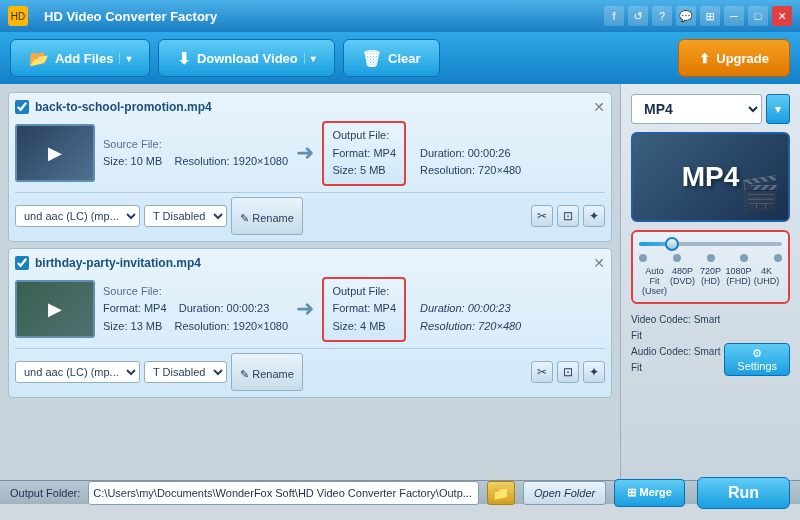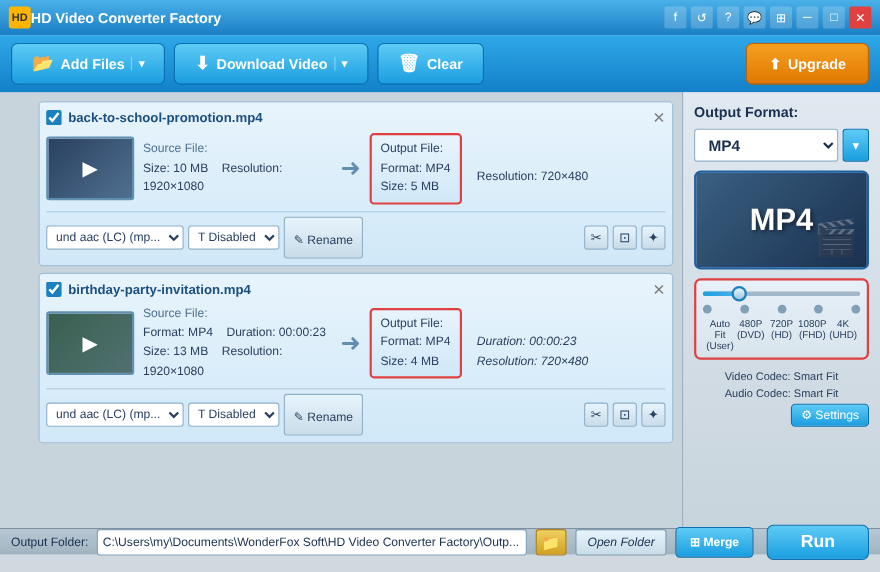--- a/index.html
+++ b/index.html
@@ -10,24 +10,24 @@
       background: linear-gradient(to bottom, #4ab0e8, #1a7fc4);
       height: 32px;
       display: flex;
       align-items: center;
       padding: 0 8px;
       color: white;
       font-size: 13px;
       font-weight: bold;
     }
     .title-bar-icon {
-      width: 20px; height: 20px; margin-right: 0;
+      width: 20px; height: 20px; margin-right: 16px;
       background: #ffb400; border-radius: 3px;
       display: flex; align-items: center; justify-content: center;
-      font-size: 10px; color: #333; font-weight: bold;
+      font-size: 10px; color: #333; font-weight: normal;
     }
     .title-bar-controls {
       margin-left: auto;
       display: flex; gap: 4px;
     }
     .title-bar-btn {
       width: 20px; height: 20px; border: none; cursor: pointer;
       border-radius: 2px; font-size: 11px; color: white;
       background: rgba(255,255,255,0.2);
       display: flex; align-items: center; justify-content: center;
@@ -79,21 +79,20 @@
     }
 
     
     .left-panel {
       flex: 1;
       padding: 8px;
       display: flex;
       flex-direction: column;
       gap: 6px;
       overflow-y: auto;
-      margin-left: 27px;
     }
 
     
     .file-item {
       background: linear-gradient(to bottom, #e8f4fc, #d0e8f8);
       border: 1px solid #a0c0d8;
       border-radius: 4px;
       padding: 6px;
       position: relative;
     }
@@ -312,21 +311,21 @@
     .settings-btn {
       display: flex; align-items: center; gap: 4px;
       background: linear-gradient(to bottom, #5ecbf5, #1a9ee0);
       border: 1px solid #0a70b0;
       border-radius: 4px;
       color: white; font-size: 11px;
       padding: 3px 8px; cursor: pointer;
       align-self: flex-end;
     }
     .codec-settings-row {
-      display: flex; justify-content: space-between; align-items: center; flex-direction: column;
+      display: flex; justify-content: space-between; align-items: center;
     }
 
     
     .bottom-bar {
       height: 24px;
       background: linear-gradient(to bottom, #b8c8d4, #a0b4c0);
       border-top: 1px solid #8090a0;
       display: flex;
       align-items: center;
       padding: 0 10px;
@@ -455,20 +454,23 @@
           <div class="output-info-row">
             <span>Format: </span><span>MP4</span>
           </div>
           <div class="output-info-row">
             <span>Size: </span><span>5 MB</span>
           </div>
         </div>
         <div class="output-info-right" style="margin-left: 6px;">
           <div class="output-info-right-row">&nbsp;</div>
           <div class="output-info-right-row">
+            <span>Duration: </span><span>00:00:26</span>
+          </div>
+          <div class="output-info-right-row">
             <span>Resolution: </span><span>720×480</span>
           </div>
         </div>
       </div>
       <div class="file-controls">
         <select class="ctrl-select">
           <option>und aac (LC) (mp...</option>
         </select>
         <select class="ctrl-select">
           <option>T Disabled</option>
@@ -539,21 +541,20 @@
         <div class="ctrl-spacer"></div>
         <div class="ctrl-icon-btn">✂</div>
         <div class="ctrl-icon-btn">⊡</div>
         <div class="ctrl-icon-btn">✦</div>
       </div>
     </div>
 
   </div>
 
   <div class="right-panel">
-    <div class="output-format-label">Output Format:</div>
     <div class="format-select-row">
       <select class="format-select">
         <option>MP4</option>
       </select>
       <div class="format-arrow">▾</div>
     </div>
 
     <div class="mp4-preview">
       <span class="mp4-label">MP4</span>
       <span class="mp4-decoration">🎬</span>

